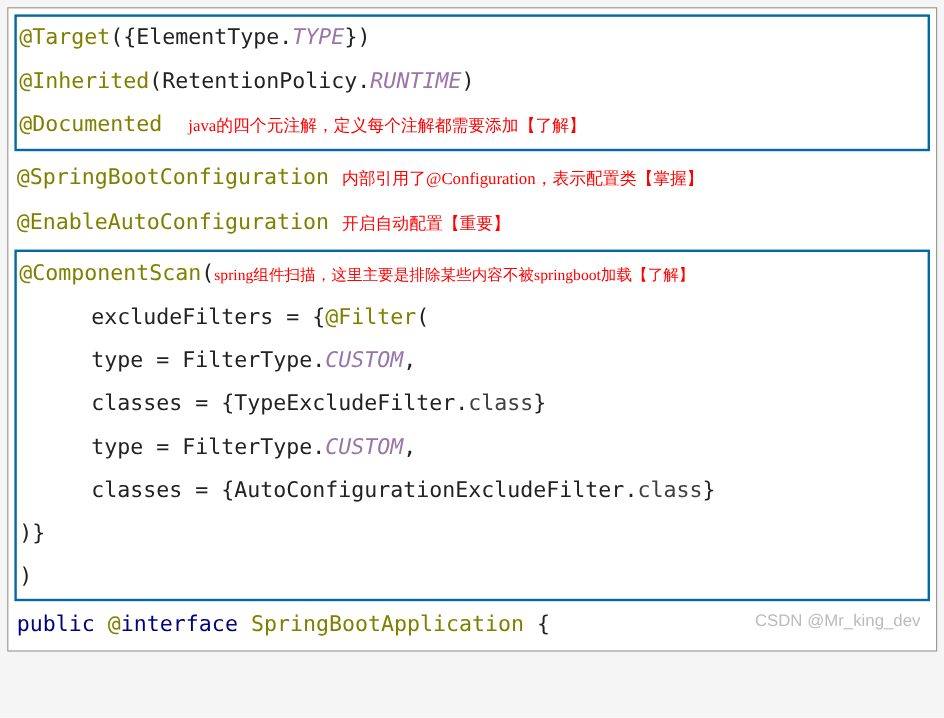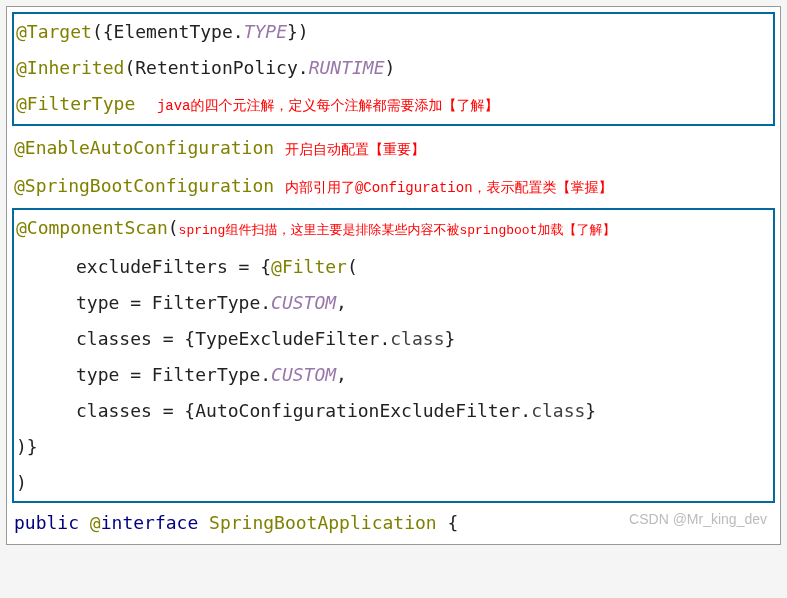--- a/index.html
+++ b/index.html
@@ -28,21 +28,21 @@
     .box1 { margin: 2px 2px 4px 2px; padding: 0 4px 0 2px; }
     .unboxed { padding-left: 4px; }
     .box2 { margin: 2px 2px 2px 2px; padding: 0 4px 0 2px; }
     .line { white-space: pre; position: relative; }
     .olive-anno { color: #808000; }
     .paren { color: #222; }
     .iname { color: #222; }
     .static-italic { color: #9876aa; font-style: italic; }
     .dot { color: #222; }
     .comma { color: #222; }
-    .red-note { color: #ff0000; font-size: 14px; font-family: Liberation Mono, monospace; }
+    .red-note { color: #ff0000; font-size: 14px; font-family: Liberation Serif, serif; }
     .keyword { color: #000080; }
     .kw-navy { color: #404040; }
     .iface-name { color: #808000; }
     .watermark {
       position: absolute;
       right: 10px;
       bottom: 4px;
       color: #bbb;
       font-size: 14px;
       font-family: "Microsoft YaHei", sans-serif;
@@ -52,26 +52,26 @@
   </style>
 </head>
 <body>
 
 <div class="outer-border">
   <div class="code-container">
 
     <div class="box box1">
       <div class="line"><span class="olive-anno">@</span><span class="olive-anno">Target</span><span class="paren">({</span><span class="iname">ElementType</span><span class="dot">.</span><span class="static-italic">TYPE</span><span class="paren">})</span></div>
       <div class="line"><span class="olive-anno">@</span><span class="olive-anno">Inherited</span><span class="paren">(</span><span class="iname">RetentionPolicy</span><span class="dot">.</span><span class="static-italic">RUNTIME</span><span class="paren">)</span></div>
-      <div class="line"><span class="olive-anno">@</span><span class="olive-anno">FilterType</span>  <span class="red-note">java的四个元注解，定义每个注解都需要添加【了解】</span></div>
+      <div class="line"><span class="olive-anno">@</span><span class="olive-anno">Documented</span>  <span class="red-note">java的四个元注解，定义每个注解都需要添加【了解】</span></div>
     </div>
 
     <div class="unboxed">
+      <div class="line"><span class="olive-anno">@</span><span class="olive-anno">SpringBootConfiguration</span> <span class="red-note">内部引用了@Configuration，表示配置类【掌握】</span></div>
       <div class="line"><span class="olive-anno">@</span><span class="olive-anno">EnableAutoConfiguration</span> <span class="red-note">开启自动配置【重要】</span></div>
-      <div class="line"><span class="olive-anno">@</span><span class="olive-anno">SpringBootConfiguration</span> <span class="red-note">内部引用了@Configuration，表示配置类【掌握】</span></div>
     </div>
 
     <div class="box box2">
       <div class="line"><span class="olive-anno">@</span><span class="olive-anno">ComponentScan</span><span class="paren">(</span><span class="red-note" style="font-size:13px;">spring组件扫描，这里主要是排除某些内容不被springboot加载【了解】</span></div>
       <div class="line"><span class="indent1"></span><span class="iname">excludeFilters = {</span><span class="olive-anno">@</span><span class="olive-anno">Filter</span><span class="paren">(</span></div>
       <div class="line"><span class="indent1"></span><span class="iname">type = FilterType.</span><span class="static-italic">CUSTOM</span><span class="comma">,</span></div>
       <div class="line"><span class="indent1"></span><span class="iname">classes = {TypeExcludeFilter.</span><span class="kw-navy">class</span><span class="paren">}</span></div>
       <div class="line"><span class="indent1"></span><span class="iname">type = FilterType.</span><span class="static-italic">CUSTOM</span><span class="comma">,</span></div>
       <div class="line"><span class="indent1"></span><span class="iname">classes = {AutoConfigurationExcludeFilter.</span><span class="kw-navy">class</span><span class="paren">}</span></div>
       <div class="line"><span class="paren">)}</span></div>

